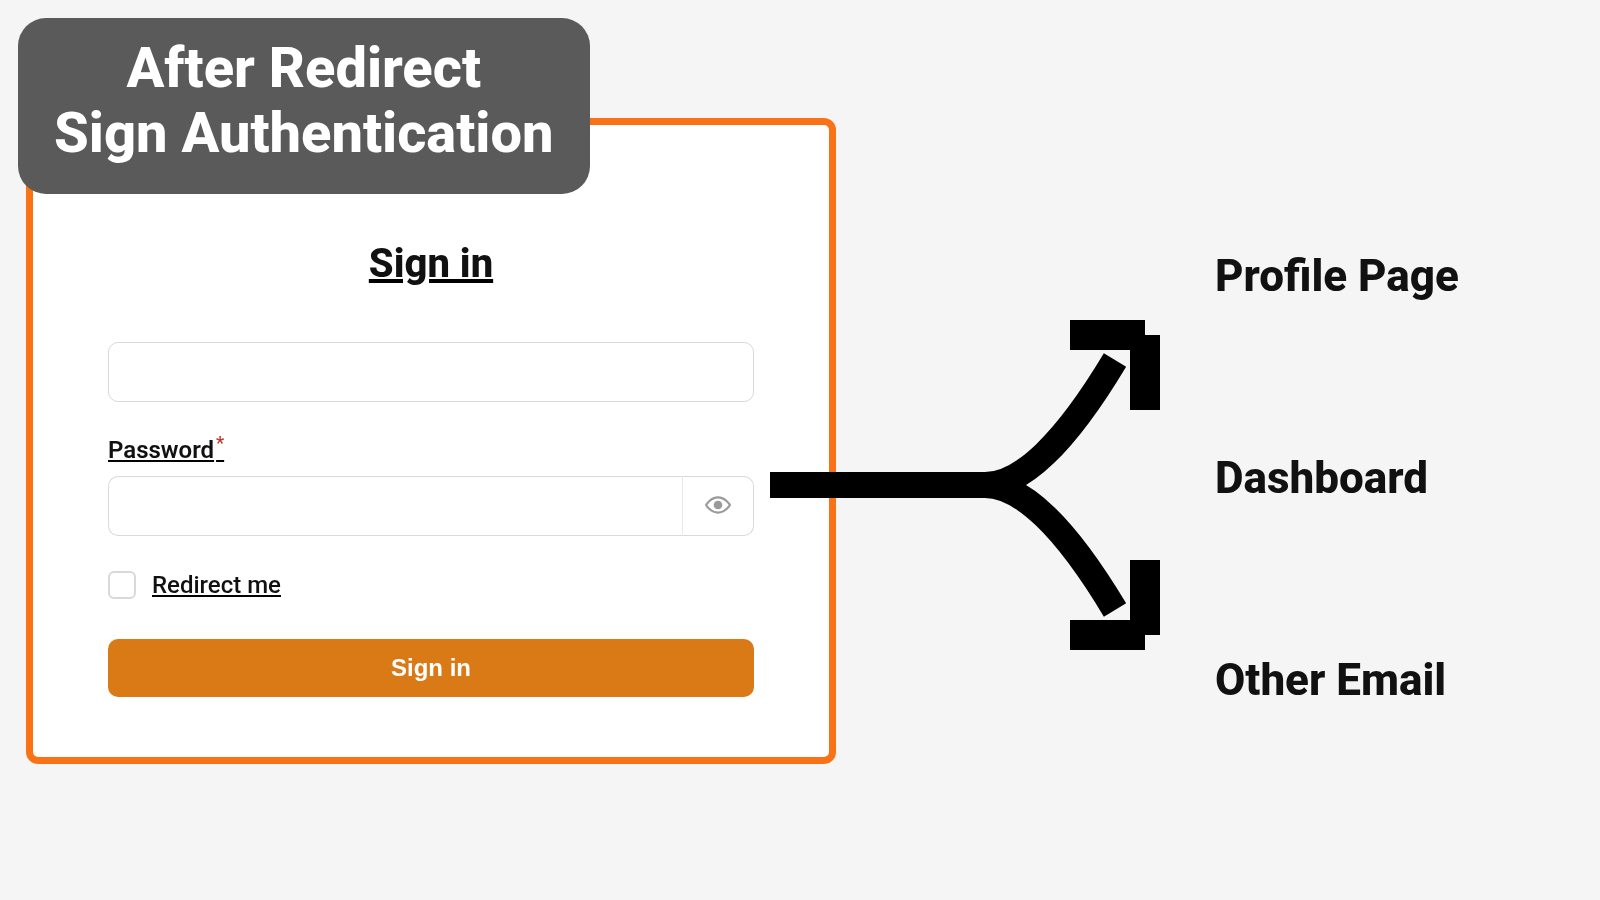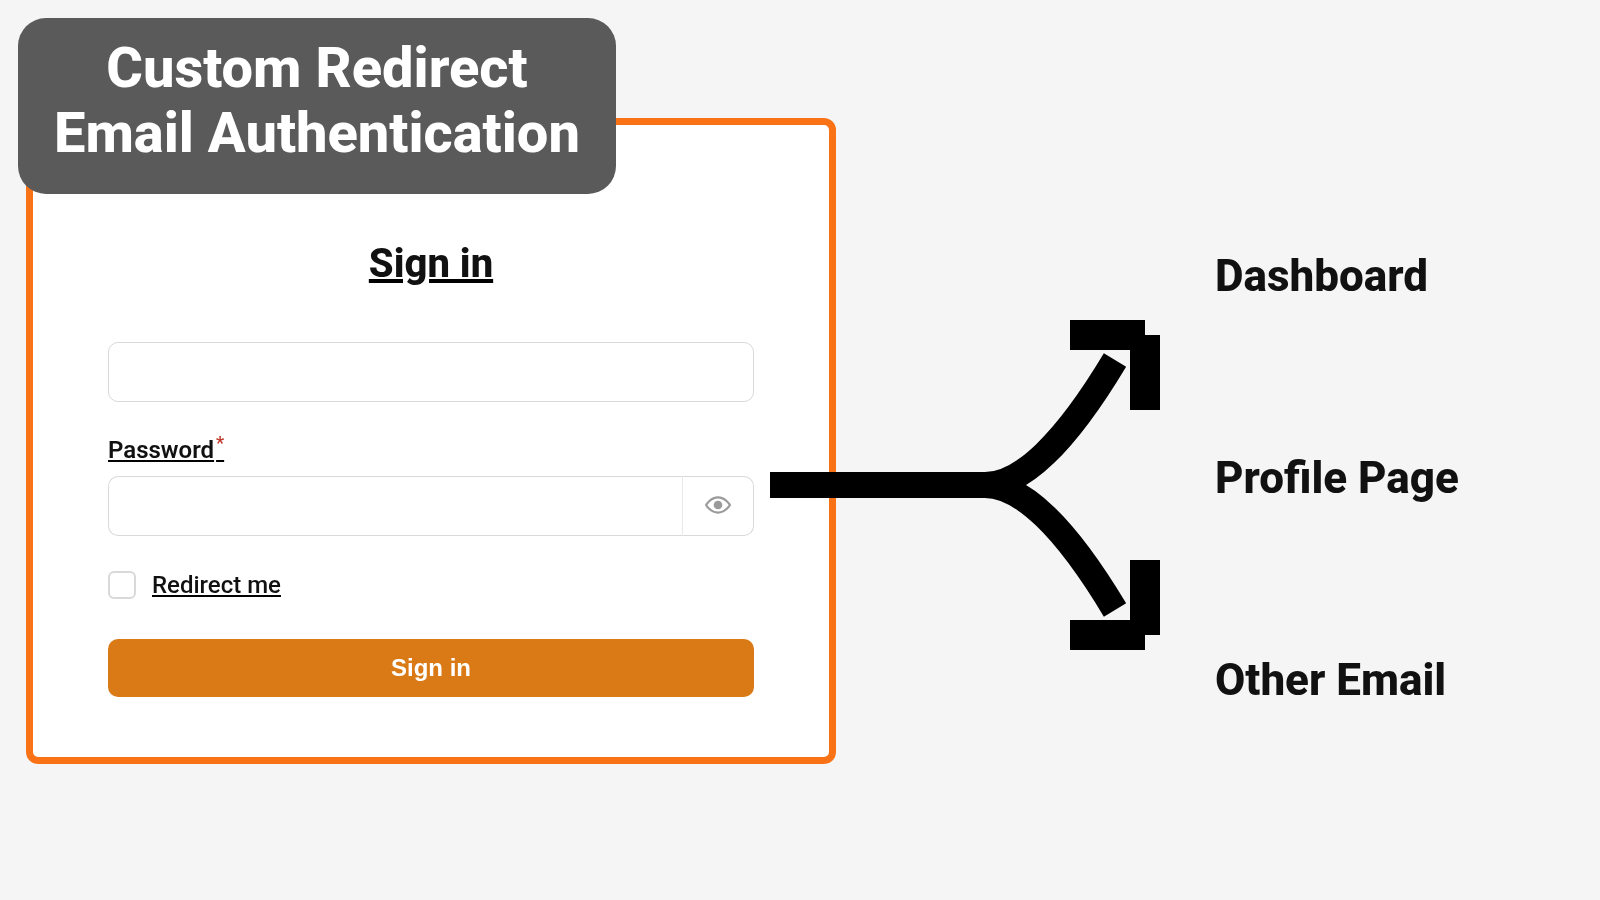--- a/index.html
+++ b/index.html
@@ -121,22 +121,22 @@
     font-size: 44px;
     font-weight: 800;
     color: #111;
     white-space: nowrap;
   }
 </style>
 </head>
 <body>
 
 <div class="banner">
-  <span>Custom Redirect</span><br>
-  <span>Email Authentication</span>
+  <span>After Redirect</span><br>
+  <span>Sign Authentication</span>
 </div>
 
 <div class="card">
   <h1 class="card-title">Sign in</h1>
 
   <div class="field">
     <input type="text" class="text-input" value="" style="">
   </div>
 
   <div class="field">
@@ -179,16 +179,16 @@
     <line x1="375" y1="30" x2="375" y2="105"></line>
   </g>
 
   <g stroke="#000" stroke-width="30" fill="none" stroke-linecap="butt">
     <line x1="300" y1="330" x2="375" y2="330"></line>
     <line x1="375" y1="330" x2="375" y2="255"></line>
   </g>
 </svg>
 
 <div class="dest-list">
+  <div class="dest">Profile Page</div>
   <div class="dest">Dashboard</div>
-  <div class="dest">Profile Page</div>
   <div class="dest">Other Email</div>
 </div>
 
 </body></html>

